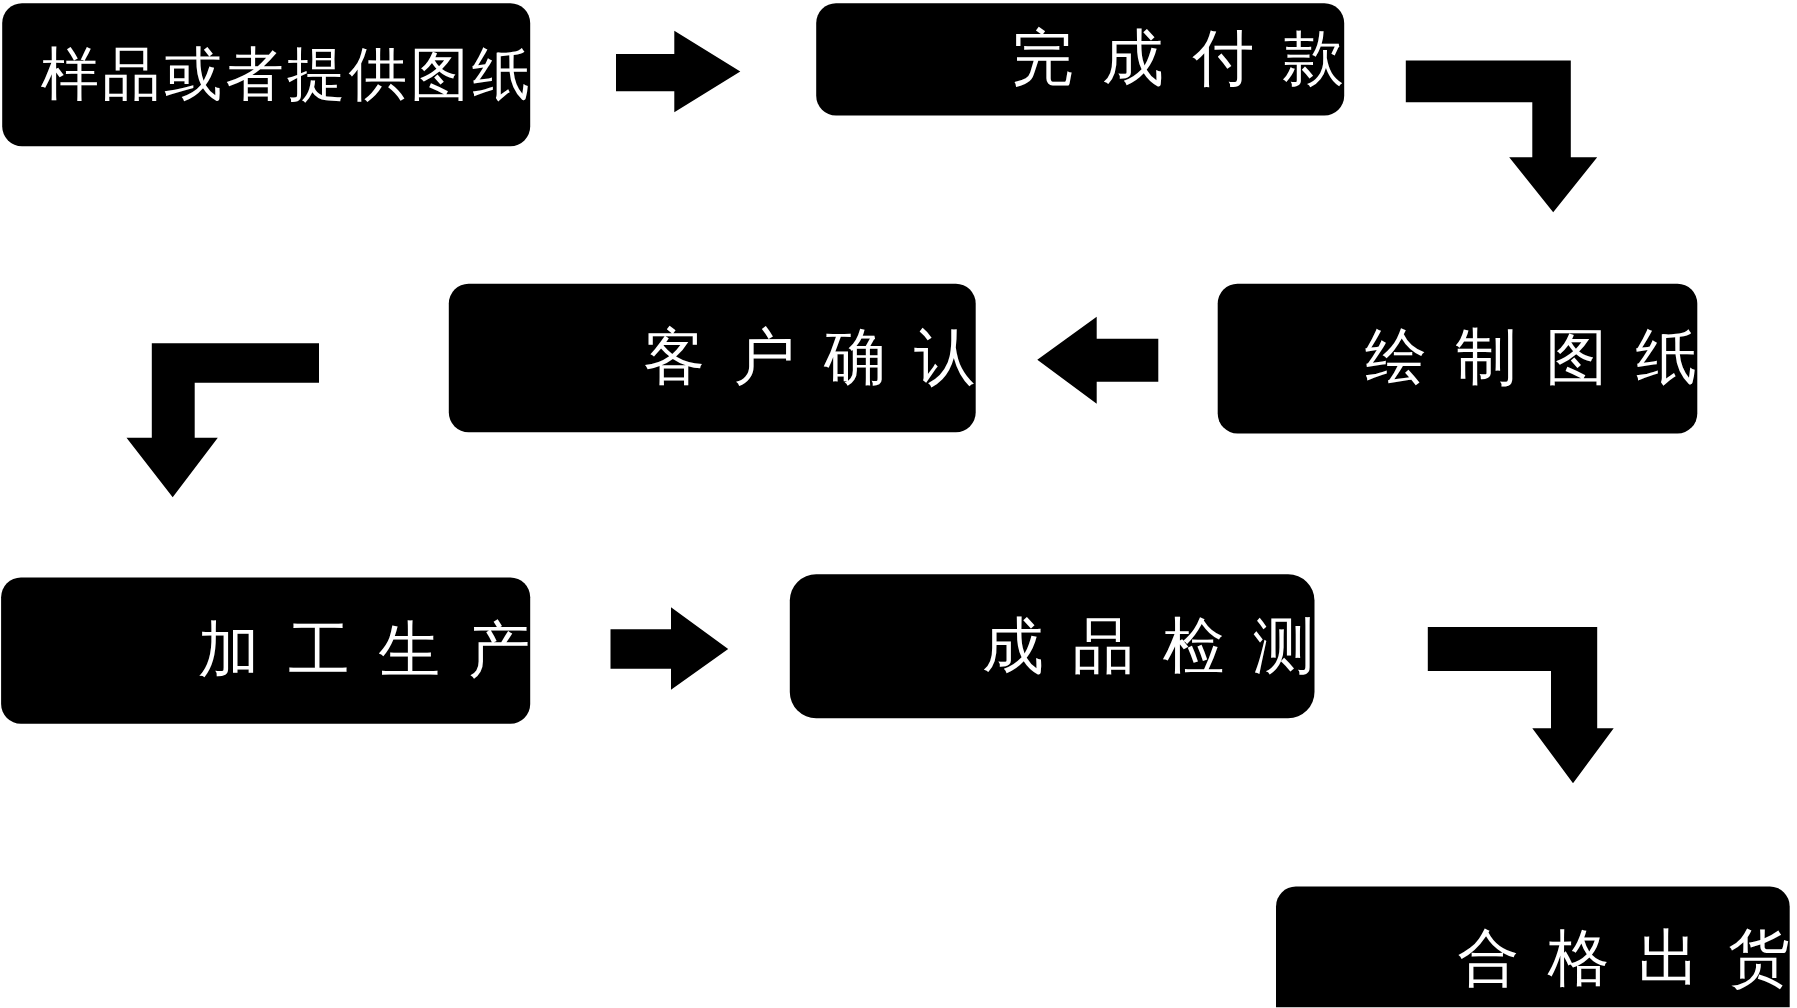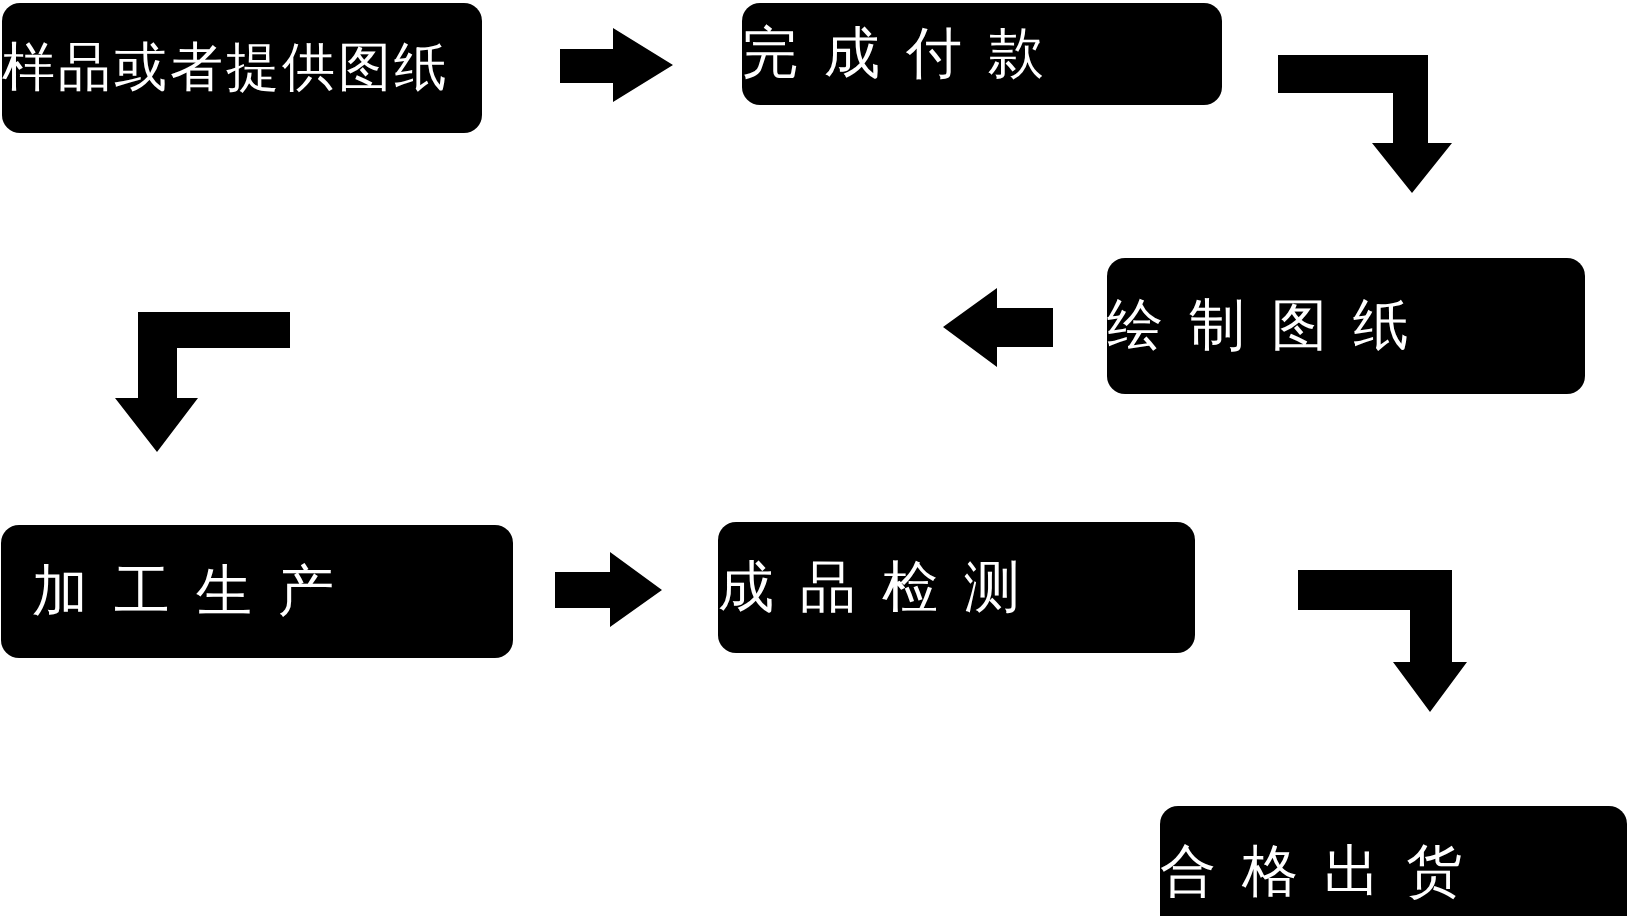--- a/index.html
+++ b/index.html
@@ -14,42 +14,42 @@
     background: #ffffff;
     overflow: hidden;
     font-family: "Liberation Sans", sans-serif;
   }
   .node {
     position: absolute;
     background: #000000;
     border-radius: 18px;
     display: flex;
     align-items: center;
-    justify-content: flex-start;
+    justify-content: flex-end;
   }
   .node .label {
     color: #ffffff;
     font-size: 56px;
     font-weight: 400;
     letter-spacing: 26px;
     margin-right: -26px; 
     white-space: nowrap;
   }
   .node.wide .label {
     font-size: 53px;
     letter-spacing: 3px;
     margin-right: -3px;
   }
   
   #node-1 { left: 2px;    top: 3px;   width: 480px; height: 130px; }
   #node-2 { left: 742px;  top: 3px;   width: 480px; height: 102px; }
-  #node-3 { left: 1107px; top: 258px; width: 478px; height: 136px; }
+  #node-3 { left: 1107px; top: 258px; width: 436px; height: 136px; }
   #node-4 { left: 408px;  top: 258px; width: 479px; height: 135px; }
-  #node-5 { left: 1px;    top: 525px; width: 481px; height: 133px; padding-left: 31px; }
-  #node-6 { left: 718px;  top: 522px; width: 477px; height: 131px; }
+  #node-5 { left: 1px;    top: 525px; width: 481px; height: 133px; }
+  #node-6 { left: 718px;  top: 522px; width: 477px; height: 131px; border-radius: 24px; }
   #node-7 { left: 1160px; top: 782px; width: 467px; height: 131px; margin-top: 24px; }
   #arrow-layer {
     position: absolute;
     left: 0; top: 0;
     width: 1634px;
     height: 916px;
   }
   #arrow-layer polygon { fill: #000000; }
 </style>
 </head>
@@ -77,20 +77,23 @@
   </div>
 
   <div class="node" id="node-2">
     <span class="label">完成付款</span>
   </div>
 
   <div class="node" id="node-3">
     <span class="label">绘制图纸</span>
   </div>
 
+  <div class="node" id="node-4">
+    <span class="label">客户确认</span>
+  </div>
 
   <div class="node" id="node-5">
     <span class="label">加工生产</span>
   </div>
 
   <div class="node" id="node-6">
     <span class="label">成品检测</span>
   </div>
 
   <div class="node" id="node-7">

